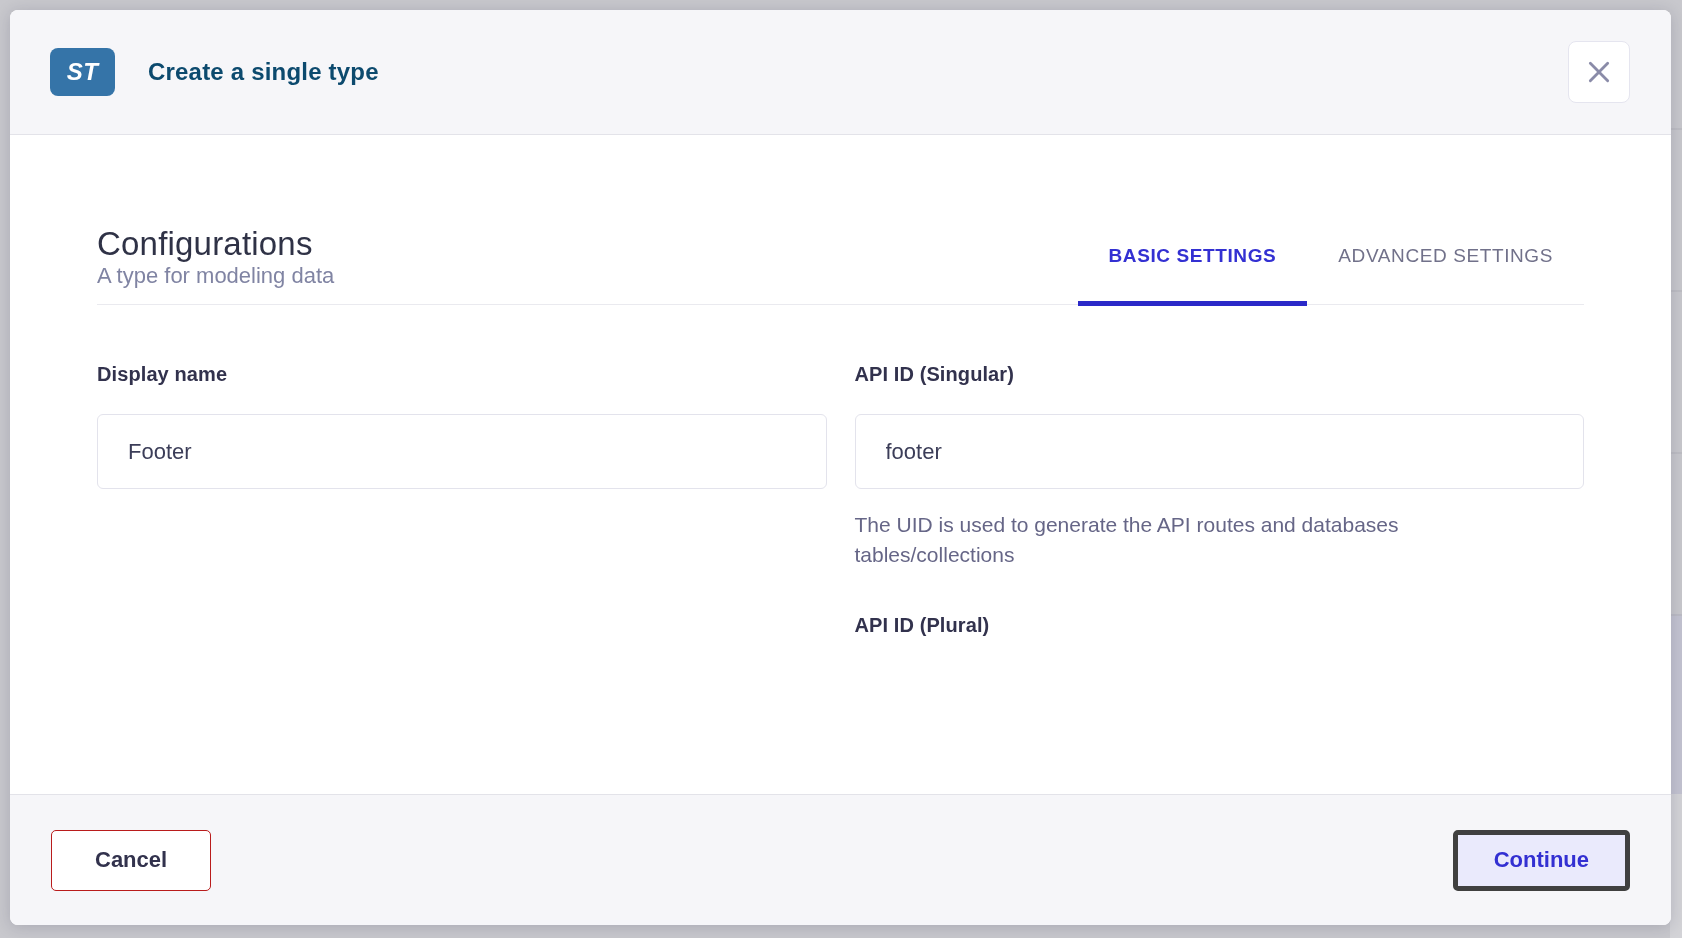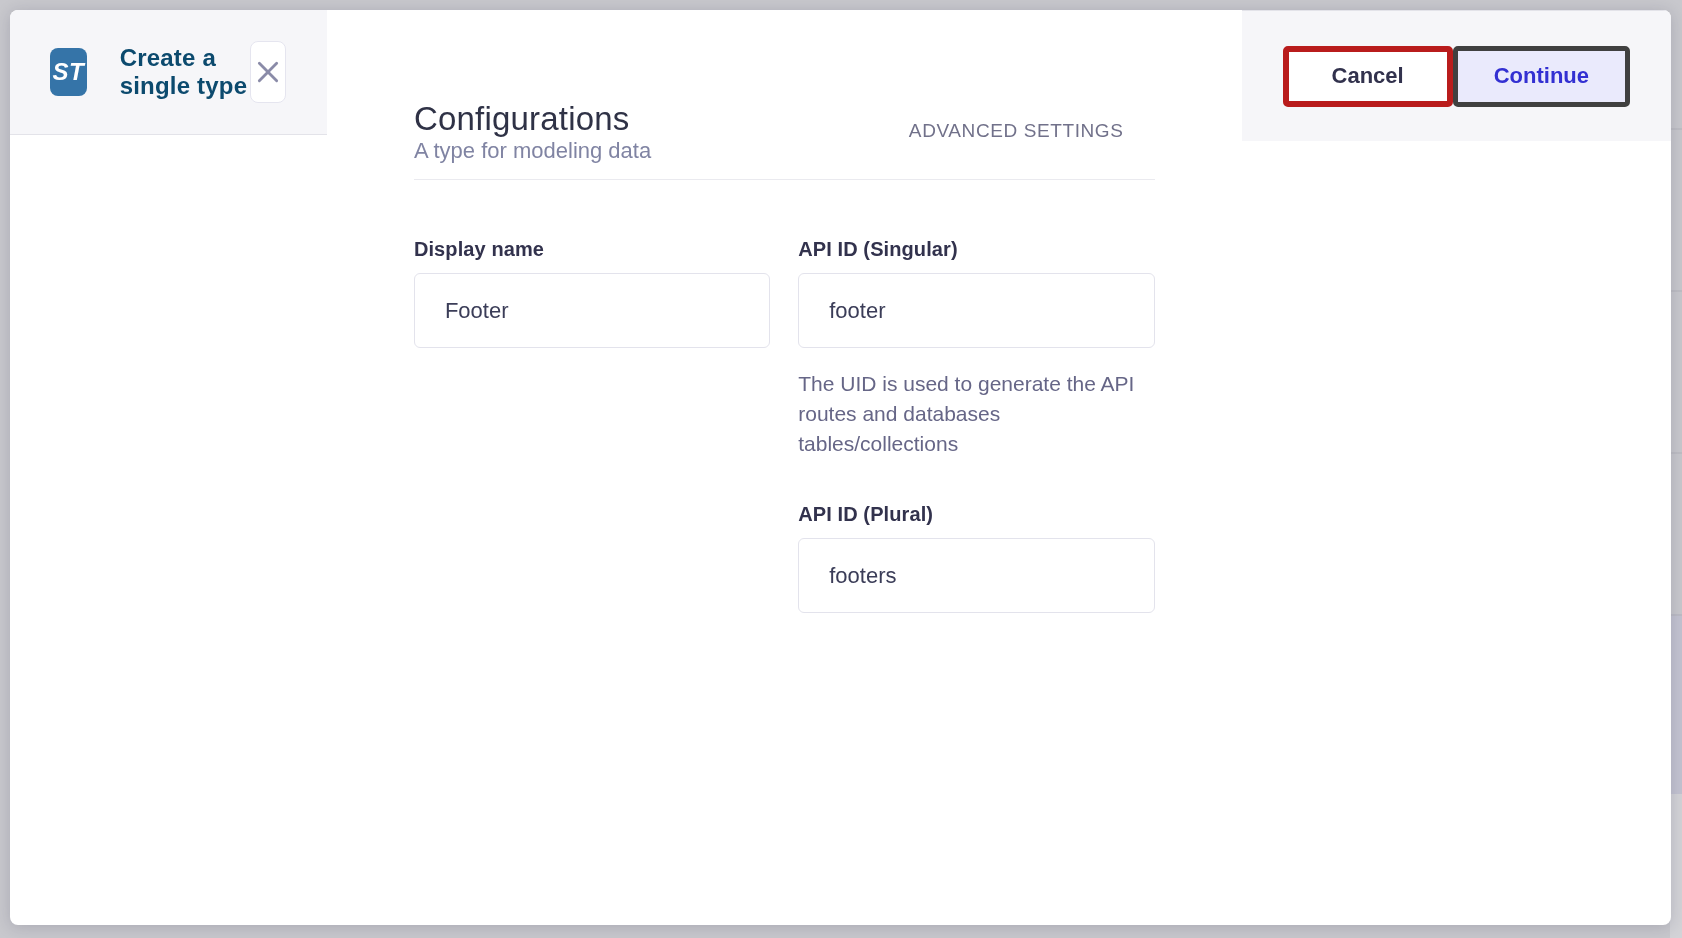--- a/index.html
+++ b/index.html
@@ -17,21 +17,21 @@
   .backdrop-strip .seg2 { position: absolute; top: 614px; left: 0; right: 0; height: 180px; background: #c3c3d1; }
   .backdrop-strip .seg3 { position: absolute; top: 794px; left: 0; right: 0; height: 144px; background: #d3d3d7; }
   .backdrop-strip .line { position: absolute; left: 0; right: 0; height: 2px; background: #b9b9c1; opacity: .7; }
 
   
   .modal {
     position: absolute; left: 10px; top: 10px;
     width: 1661px; height: 915px;
     background: #ffffff; border-radius: 8px;
     box-shadow: 0 2px 16px rgba(30,30,60,.18);
-    display: flex; flex-direction: row;
+    display: flex; flex-direction: column;
     overflow: hidden;
   }
   
   .modal-header {
     height: 125px; flex: 0 0 125px;
     background: #f6f6f9; border-bottom: 1px solid #e3e3e9;
     display: flex; align-items: center;
     padding: 0 41px 0 40px;
   }
   .st-badge {
@@ -80,21 +80,21 @@
     height: 5px; background: #2b29c8;
   }
 
   .form-grid {
     margin-top: 58px;
     display: grid; grid-template-columns: 1fr 1fr; column-gap: 28px;
     align-items: start;
   }
   .field-label { font-size: 20px; font-weight: bold; color: #32324d; letter-spacing: .1px; }
   .text-input {
-    margin-top: 12px;
+    margin-top: 28px;
     width: 100%; height: 75px;
     border: 1px solid #e3e3ec; border-radius: 6px;
     background: #ffffff;
     padding: 0 30px;
     font-family: "Liberation Sans", sans-serif;
     font-size: 22px; color: #3b3d58;
     outline: none; display: block;
   }
   .help-text {
     margin-top: 21px;
@@ -112,21 +112,21 @@
   }
   .btn {
     height: 61px; border-radius: 5px;
     font-family: "Liberation Sans", sans-serif;
     font-size: 22px; font-weight: bold;
     display: flex; align-items: center; justify-content: center;
     cursor: pointer;
   }
   .btn-cancel {
     min-width: 146px; padding: 0 43px;
-    background: #ffffff; border: 6px solid #b91c1c; color: #32324d;
+    background: #ffffff; border: 1px solid #b91c1c; color: #32324d;
   }
   .btn-continue {
     min-width: 173px; padding: 0 36px;
     background: #eaeafc; border: 5px solid #404040; color: #3330d2;
   }
 </style>
 </head>
 <body>
 
 <div class="backdrop">
@@ -156,20 +156,21 @@
   </div>
 
   <div class="modal-body">
 
     <div class="heading-row">
       <div class="heading-block">
         <div class="page-heading">Configurations</div>
         <div class="page-subheading">A type for modeling data</div>
       </div>
       <div class="tabs">
+        <div class="tab active">BASIC SETTINGS</div>
         <div class="tab">ADVANCED SETTINGS</div>
       </div>
     </div>
 
     <div class="form-grid">
 
       <div class="form-col">
         <div class="field">
           <div class="field-label">Display name</div>
           <input class="text-input" type="text" value="Footer" style="">
@@ -178,21 +179,20 @@
 
       <div class="form-col">
         <div class="field">
           <div class="field-label">API ID (Singular)</div>
           <input class="text-input" type="text" value="footer" style="">
           <div class="help-text">The UID is used to generate the API routes and databases tables/collections</div>
         </div>
 
         <div class="field field-spaced">
           <div class="field-label">API ID (Plural)</div>
-          <input class="text-input" type="text" value="footers" style="">
         </div>
       </div>
 
     </div>
   </div>
 
   <div class="modal-footer">
     <button class="btn btn-cancel">Cancel</button>
     <button class="btn btn-continue">Continue</button>
   </div>

